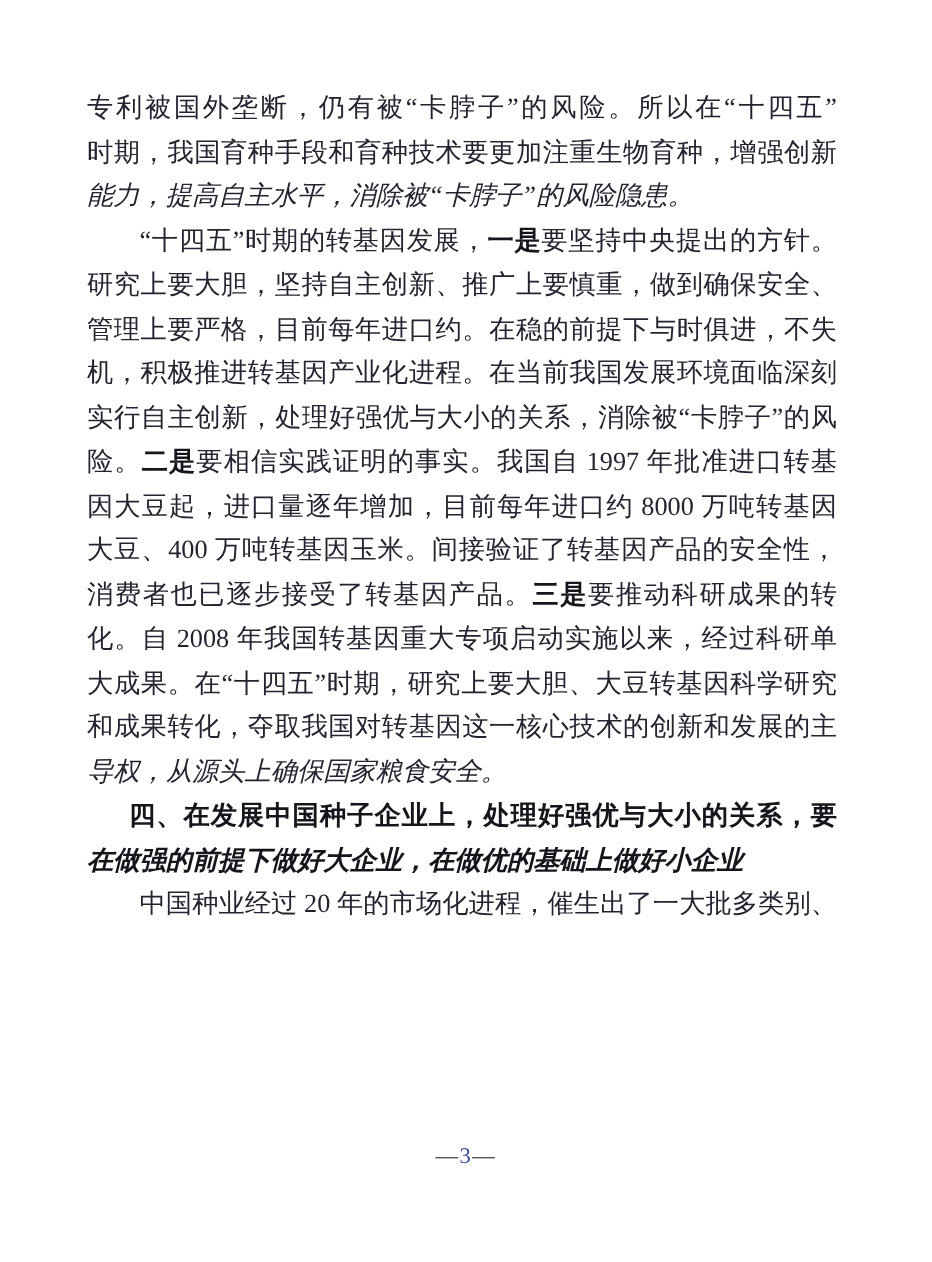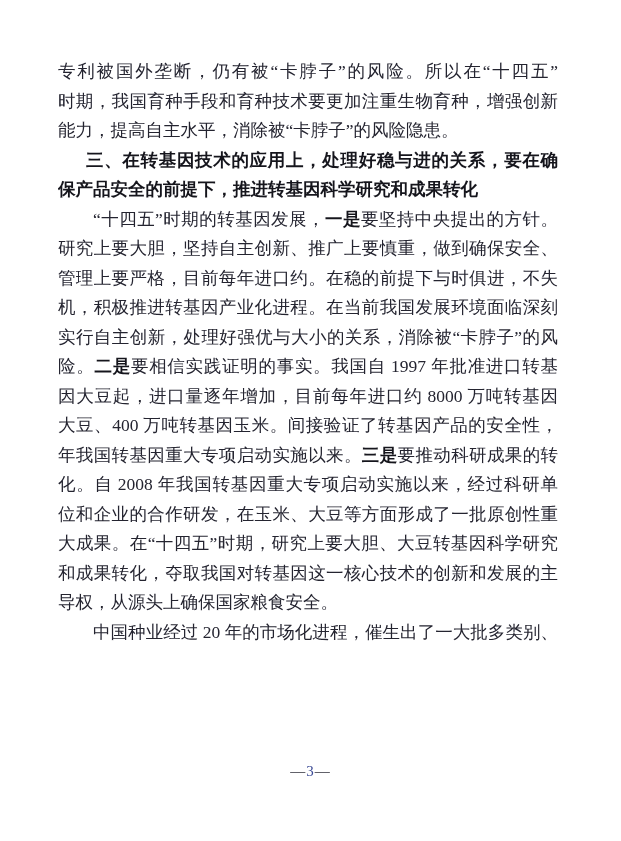--- a/index.html
+++ b/index.html
@@ -29,21 +29,21 @@
   .line {
     height: 29.5px;
     line-height: 29.5px;
     font-size: 17.5px;
     color: var(--body-color);
     text-align: justify;
     text-align-last: justify;
     white-space: normal;
     overflow: hidden;
   }
-  .line.nofill { text-align-last: left; }
+  .line.nofill { text-align-last: left; font-style: italic; }
   .line.indent { text-indent: 2em; }
   .block.heading .line {
     font-family: "Liberation Sans", "DejaVu Sans", sans-serif;
     font-weight: 700;
     color: var(--heading-color);
   }
   .block.heading .line.indent { text-indent: 1.6em; }
   .seg { display: inline; }
   .seg.bold {
     font-weight: 700;
@@ -67,39 +67,38 @@
 </head>
 <body>
 
 <div class="page">
   <div class="doc-text">
       <div class="block body">
         <div class="line fill"><span class="seg">专利被国外垄断，仍有被“卡脖子”的风险。所以在“十四五”</span></div>
         <div class="line fill"><span class="seg">时期，我国育种手段和育种技术要更加注重生物育种，增强创新</span></div>
         <div class="line nofill"><span class="seg">能力，提高自主水平，消除被“卡脖子”的风险隐患。</span></div>
       </div>
-      <div class="block heading">
-        <div class="line fill indent"><span class="seg">三、在转基因技术的应用上，处理好稳与进的关系，要在确</span></div>
-        <div class="line nofill"><span class="seg">保产品安全的前提下，推进转基因科学研究和成果转化</span></div>
-      </div>
       <div class="block body">
         <div class="line fill indent"><span class="seg">“十四五”时期的转基因发展，</span><span class="seg bold">一是</span><span class="seg">要坚持中央提出的方针。</span></div>
         <div class="line fill"><span class="seg">研究上要大胆，坚持自主创新、推广上要慎重，做到确保安全、</span></div>
         <div class="line fill"><span class="seg">管理上要严格，目前每年进口约。在稳的前提下与时俱进，不失时</span></div>
         <div class="line fill"><span class="seg">机，积极推进转基因产业化进程。在当前我国发展环境面临深刻</span></div>
         <div class="line fill"><span class="seg">实行自主创新，处理好强优与大小的关系，消除被“卡脖子”的风</span></div>
         <div class="line fill"><span class="seg">险。</span><span class="seg bold">二是</span><span class="seg">要相信实践证明的事实。我国自 1997 年批准进口转基</span></div>
         <div class="line fill"><span class="seg">因大豆起，进口量逐年增加，目前每年进口约 8000 万吨转基因</span></div>
         <div class="line fill"><span class="seg">大豆、400 万吨转基因玉米。间接验证了转基因产品的安全性，</span></div>
-        <div class="line fill"><span class="seg">年我国转基因重大专项启动实施以来。</span><span class="seg bold">三是</span><span class="seg">要推动科研成果的转</span></div>
+        <div class="line fill"><span class="seg">消费者也已逐步接受了转基因产品。</span><span class="seg bold">三是</span><span class="seg">要推动科研成果的转</span></div>
         <div class="line fill"><span class="seg">化。自 2008 年我国转基因重大专项启动实施以来，经过科研单</span></div>
-        <div class="line fill"><span class="seg">位和企业的合作研发，在玉米、大豆等方面形成了一批原创性重</span></div>
         <div class="line fill"><span class="seg">大成果。在“十四五”时期，研究上要大胆、大豆转基因科学研究</span></div>
         <div class="line fill"><span class="seg">和成果转化，夺取我国对转基因这一核心技术的创新和发展的主</span></div>
         <div class="line nofill"><span class="seg">导权，从源头上确保国家粮食安全。</span></div>
+      </div>
+      <div class="block heading">
+        <div class="line fill indent"><span class="seg">四、在发展中国种子企业上，处理好强优与大小的关系，要</span></div>
+        <div class="line nofill"><span class="seg">在做强的前提下做好大企业，在做优的基础上做好小企业</span></div>
       </div>
       <div class="block body">
         <div class="line fill indent"><span class="seg">中国种业经过 20 年的市场化进程，催生出了一大批多类别、</span></div>
       </div>
     </div>
   <div class="page-footer">
     <span class="dash">—</span><span class="pagenum">3</span><span class="dash">—</span>
   </div>
 </div>
 

